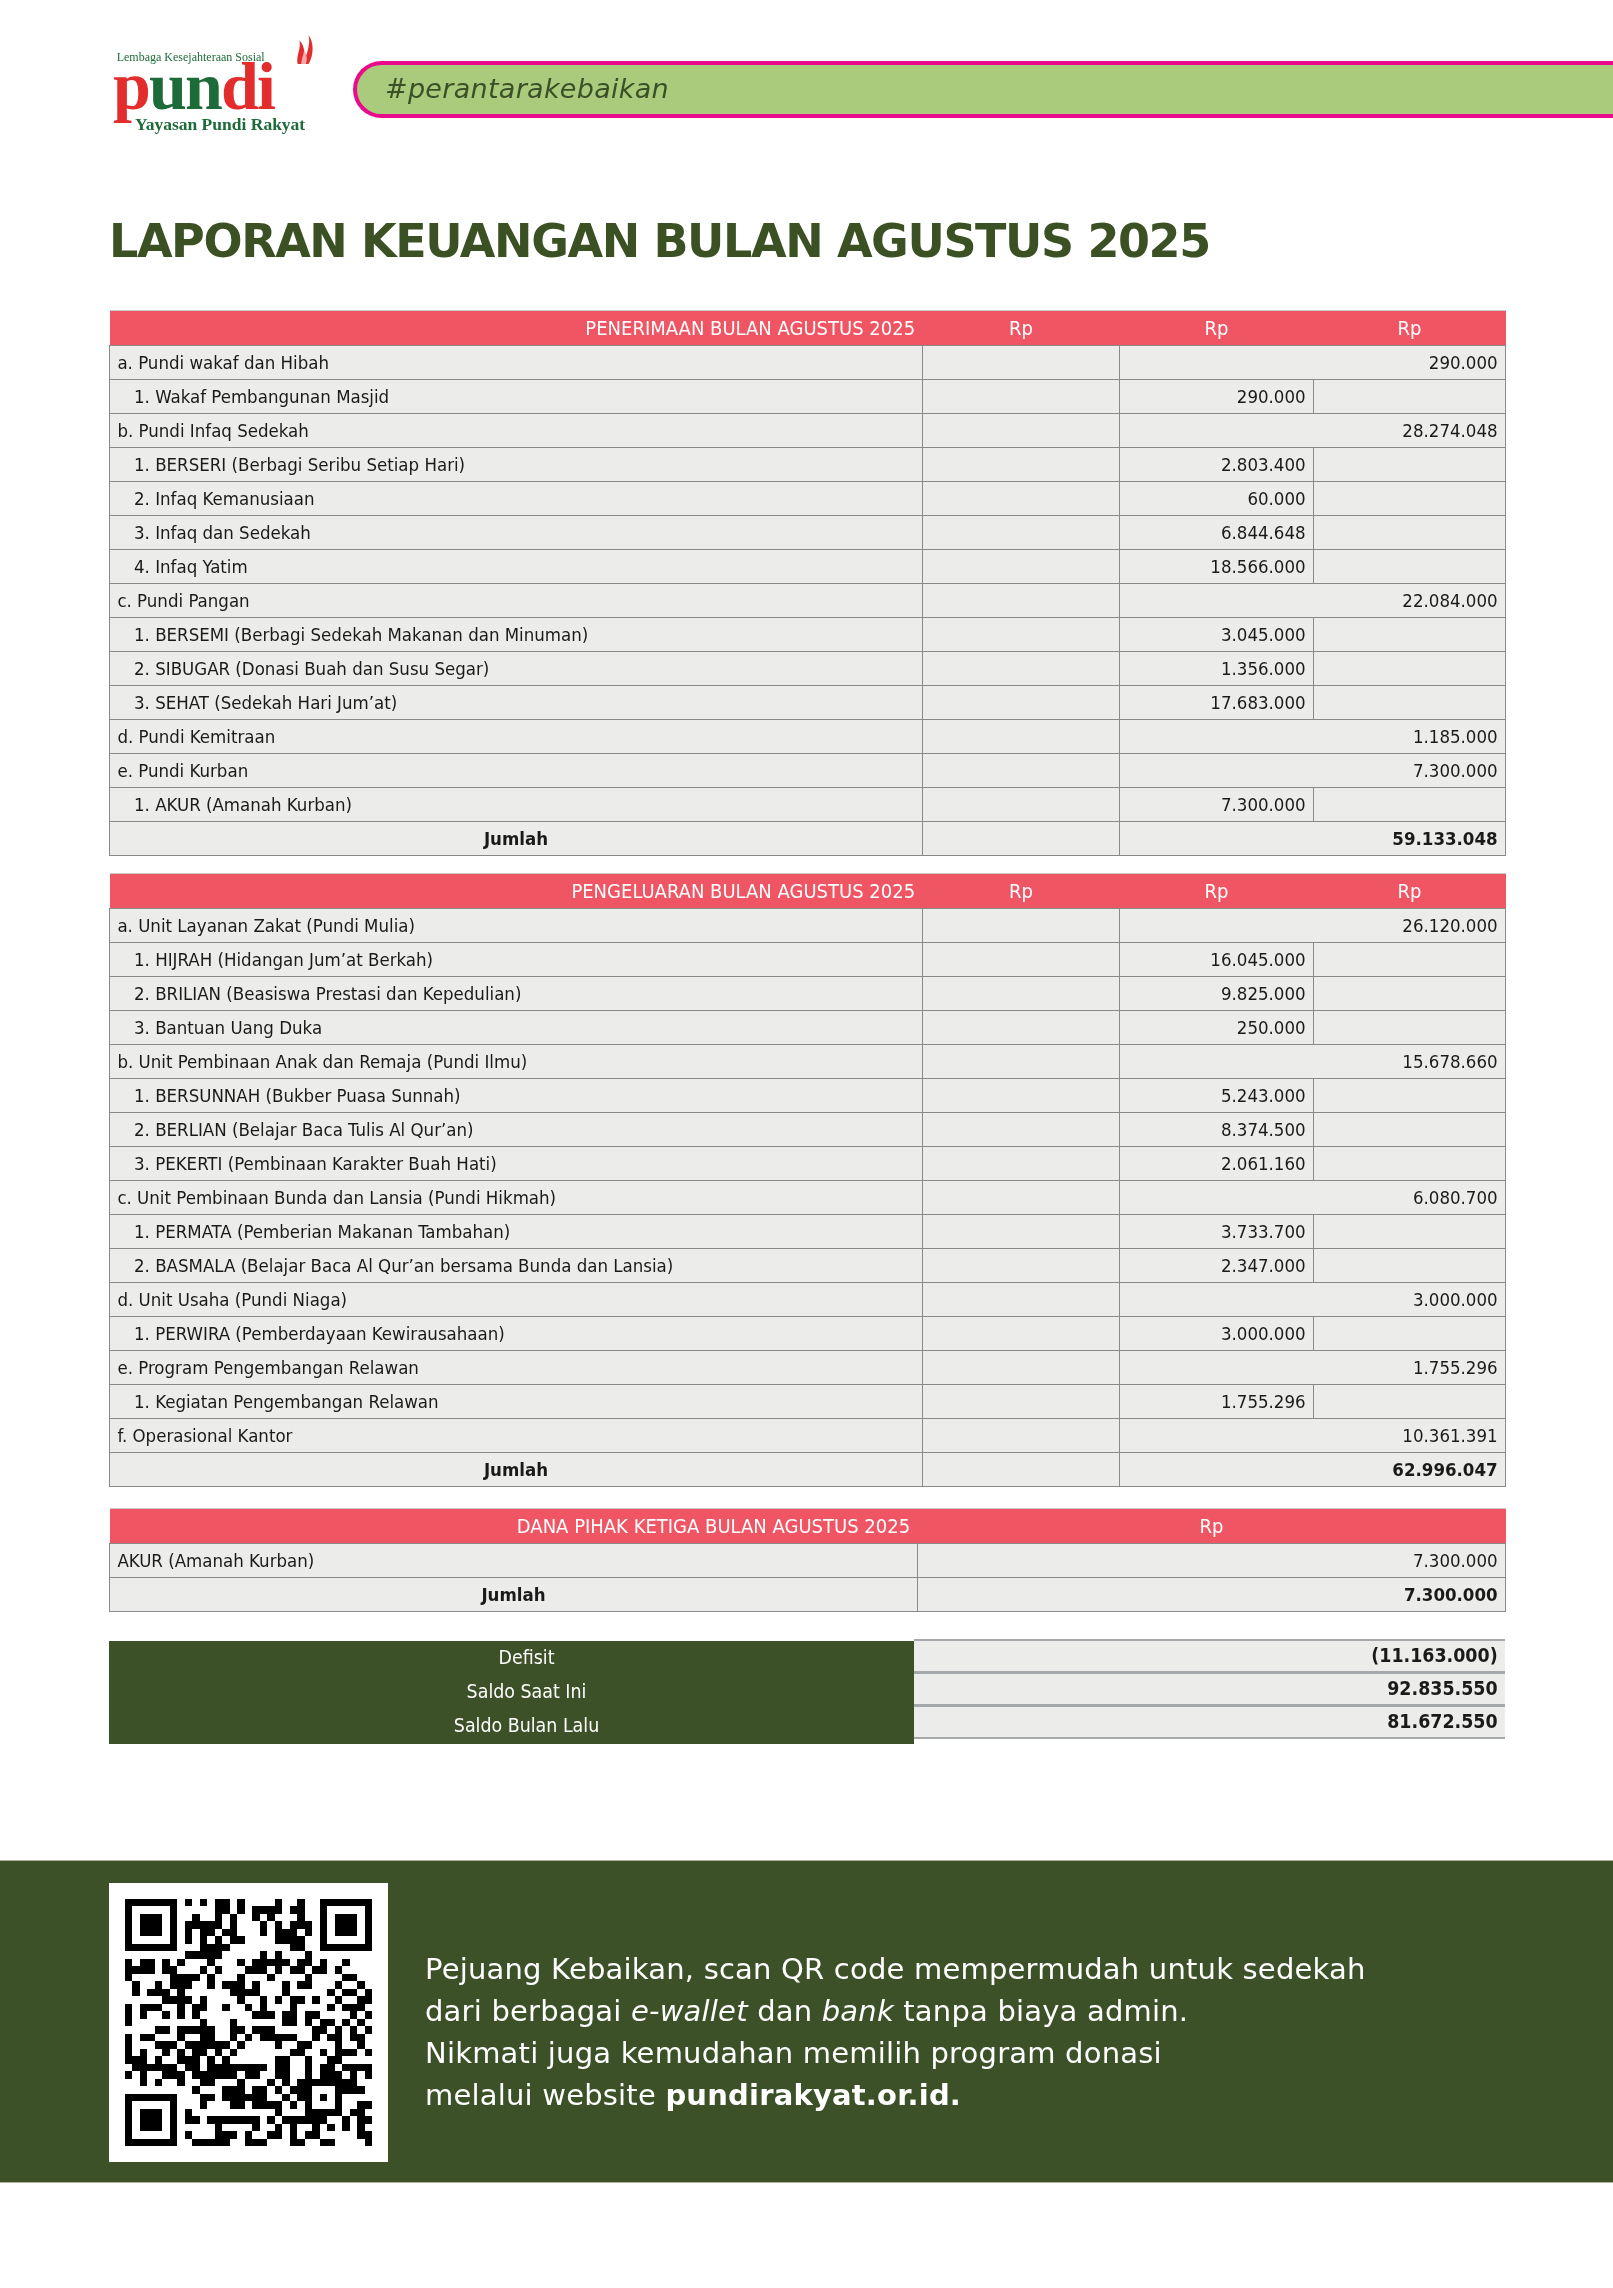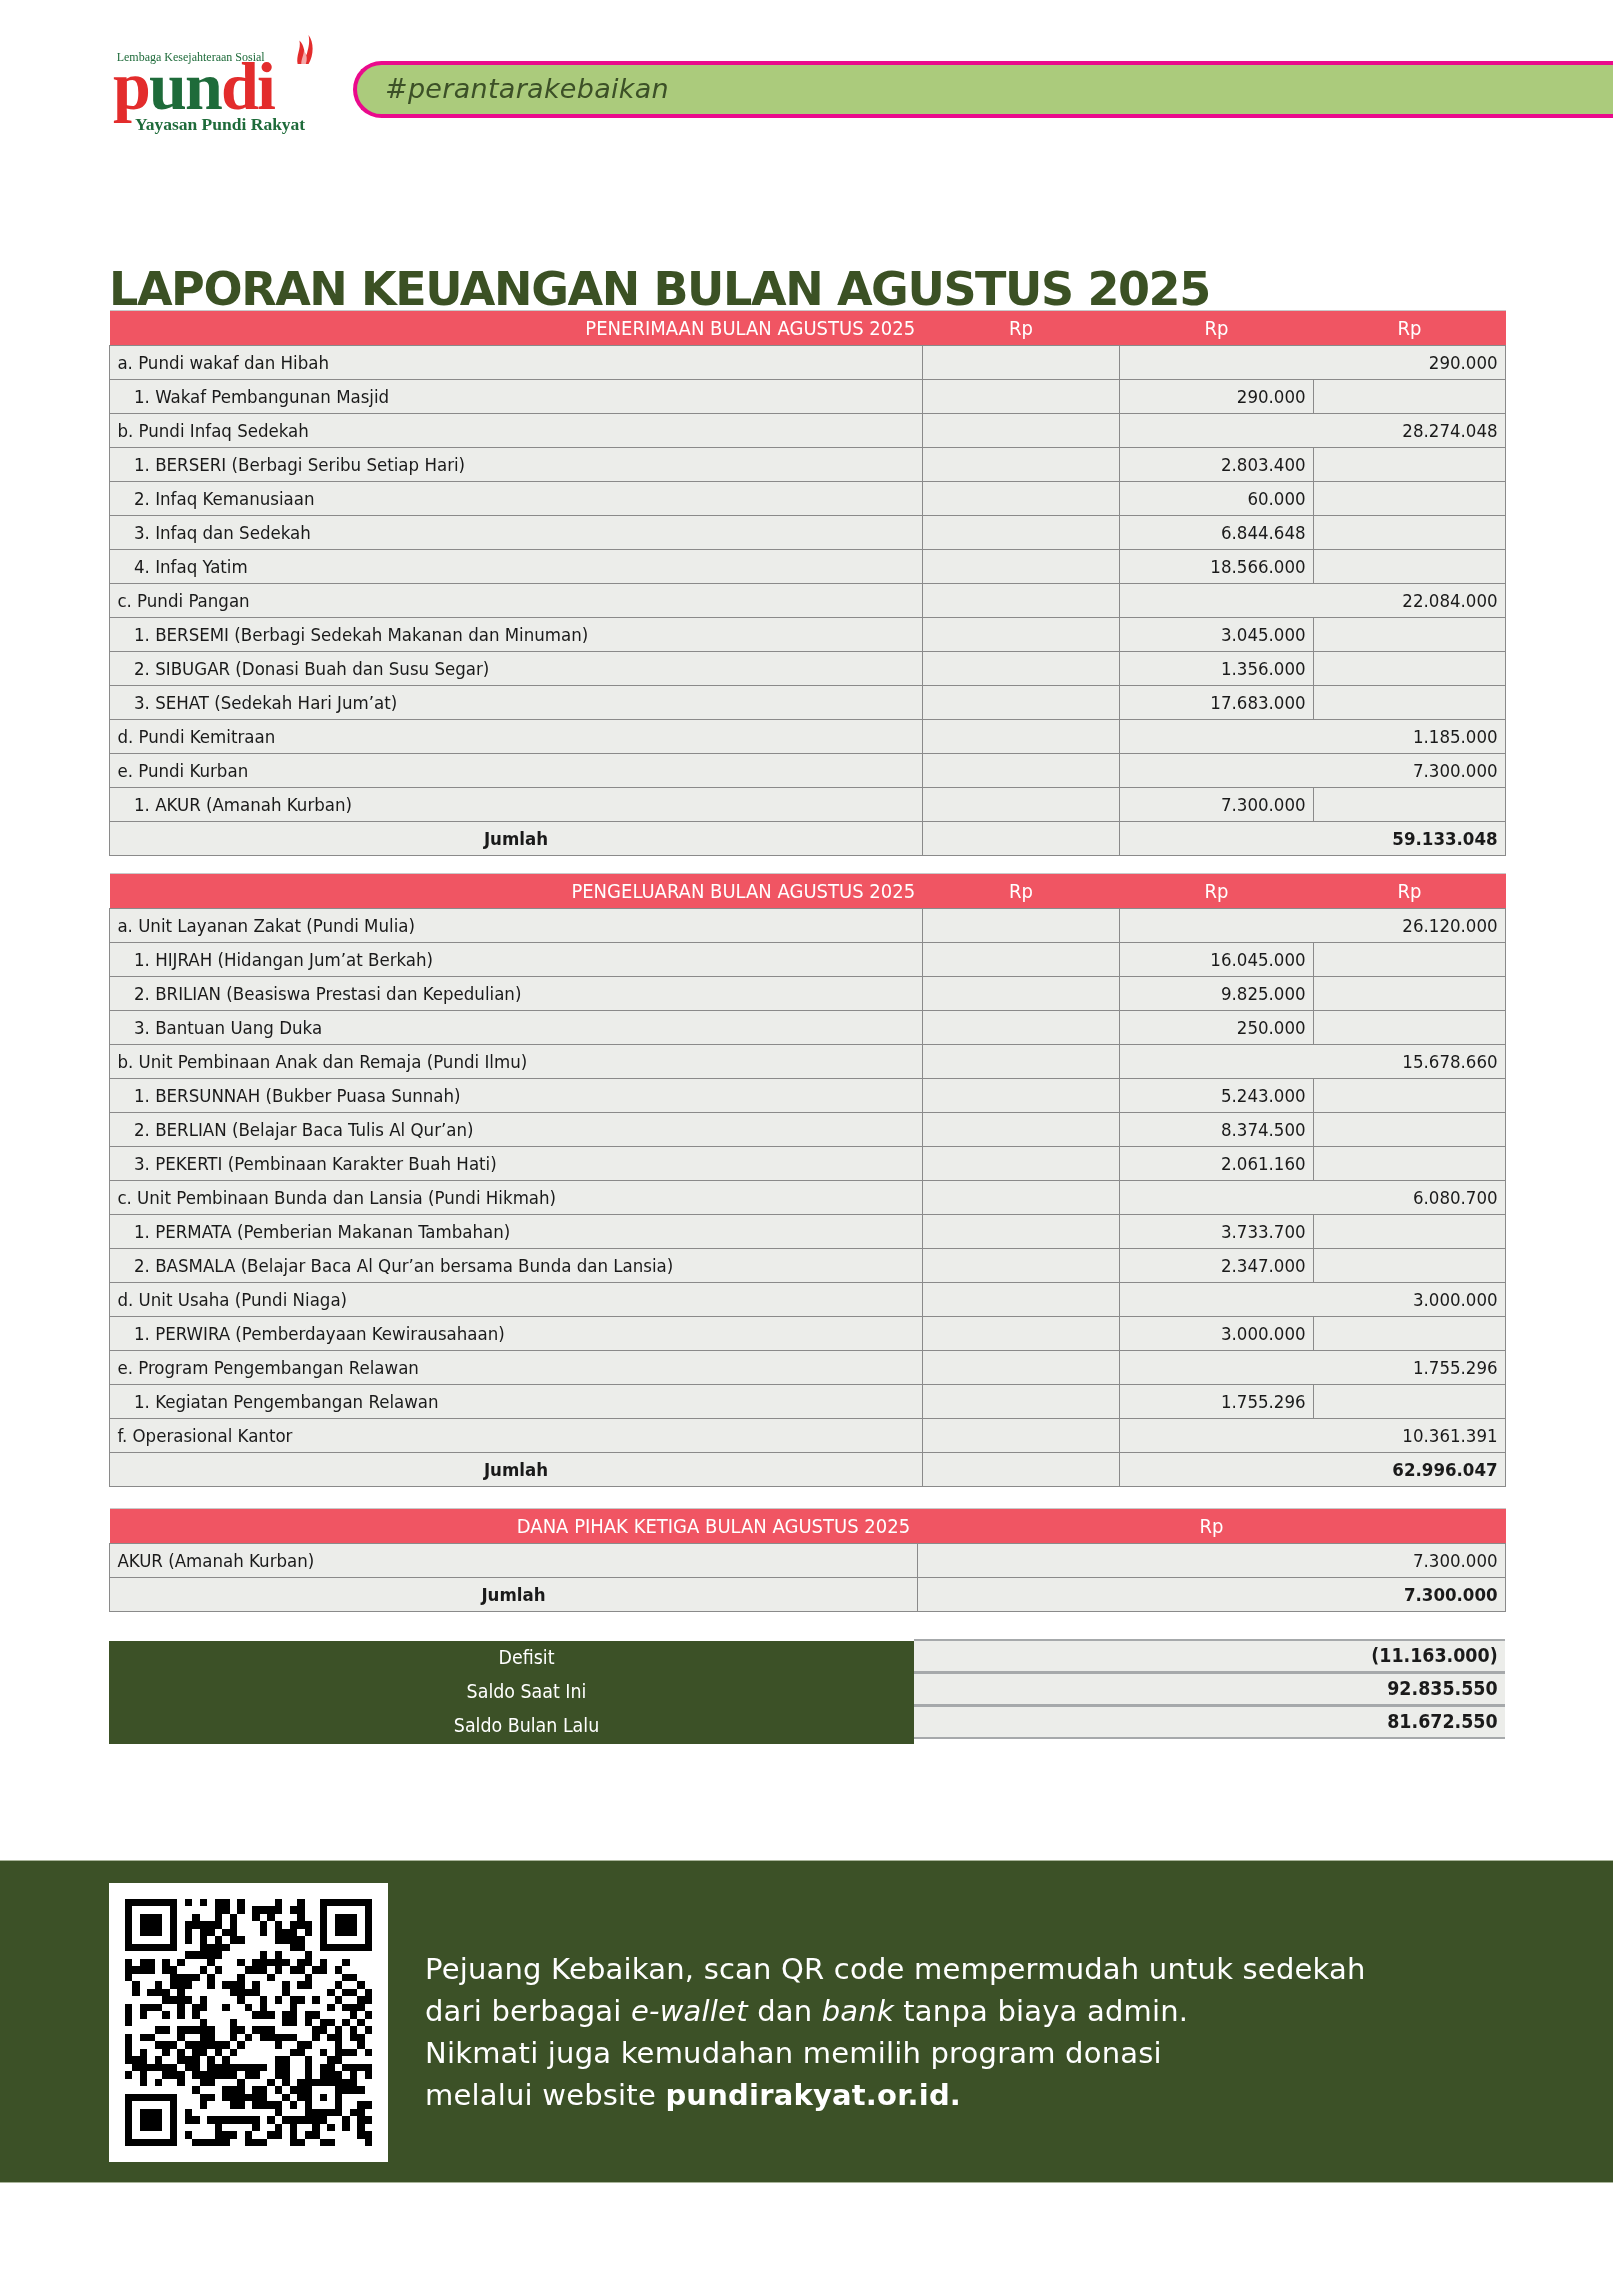--- a/index.html
+++ b/index.html
@@ -10,21 +10,21 @@
   .logo { position: absolute; left: 113px; top: 33px; width: 205px; height: 102px; }
   .logo .tagline-top { position: absolute; left: 3.7px; top: 16.6px; font-family: "Liberation Serif", serif; font-size: 12px; color: #1e6b3a; white-space: nowrap; }
   .logo .word { position: absolute; left: 0; top: 26px; font-family: "Liberation Serif", serif; font-weight: bold; font-size: 68px; line-height: 55px; color: #e32c2c; letter-spacing: -1.8px; white-space: nowrap; }
   .logo .word .g { color: #1e6b3a; }
   .logo .flame { position: absolute; left: 181px; top: 0px; width: 20px; height: 33px; }
   .logo .tagline-bottom { position: absolute; left: 22px; top: 81px; font-family: "Liberation Serif", serif; font-size: 17.5px; font-weight: bold; color: #1e6b3a; white-space: nowrap; }
 
   .hashtag-bar { position: absolute; left: 353px; top: 61px; width: 1292px; height: 57px; background: #abcb7c; border: 4.6px solid #ea0a8c; border-right: none; border-radius: 31px 0 0 31px; }
   .hashtag-bar span { position: absolute; left: 28px; top: 8.3px; font-family: "DejaVu Sans", sans-serif; font-style: italic; font-size: 27px; color: #3c5027; letter-spacing: 0.3px; }
 
-  .page-title { position: absolute; left: 109px; top: 214px; font-family: "DejaVu Sans", sans-serif; font-weight: bold; font-size: 46px; color: #3b5124; letter-spacing: -1.4px; white-space: nowrap; margin-top: 48px; }
+  .page-title { position: absolute; left: 109px; top: 214px; font-family: "DejaVu Sans", sans-serif; font-weight: bold; font-size: 46px; color: #3b5124; letter-spacing: -1.4px; white-space: nowrap; }
 
   
   .fin-table { position: absolute; left: 109px; width: 1395px; border-collapse: collapse; table-layout: fixed; font-family: "DejaVu Sans Condensed", "DejaVu Sans", sans-serif; font-size: 18.5px; }
   .fin-table td, .fin-table th { height: 34px; padding: 0 7.4px; border: 1.8px solid #8a8a8a; background: #ecedea; white-space: nowrap; overflow: hidden; font-weight: normal; }
   .fin-table thead th { background: #f05563; color: #ffffff; border: none; border-top: 1.8px solid #c9c9c9; font-size: 20px; height: 35px; }
   .fin-table thead th.label { text-align: right; padding-left: 15px; }
   .fin-table thead th.rp { text-align: center; }
   .fin-table td.num { text-align: right; padding-right: 7.4px; }
   .fin-table td.sub { padding-left: 24px; }
   .fin-table td.total-label { text-align: center; font-weight: bold; }

